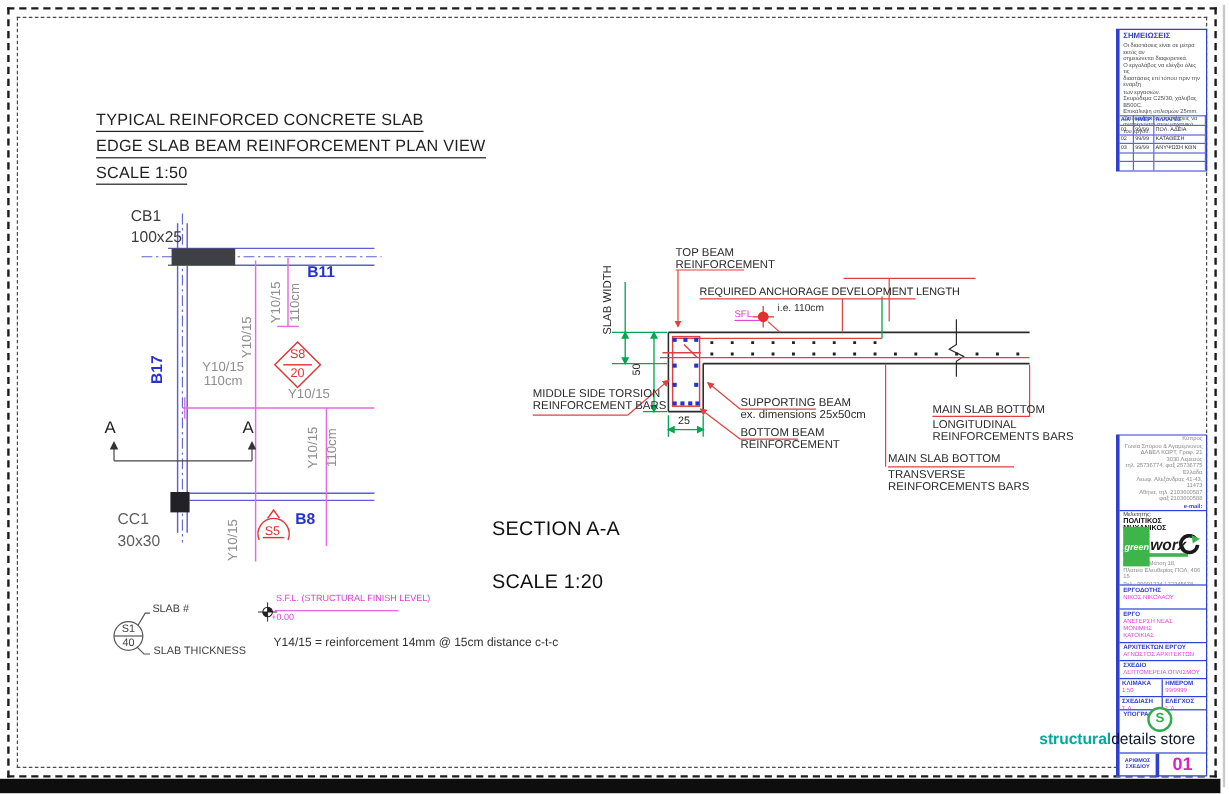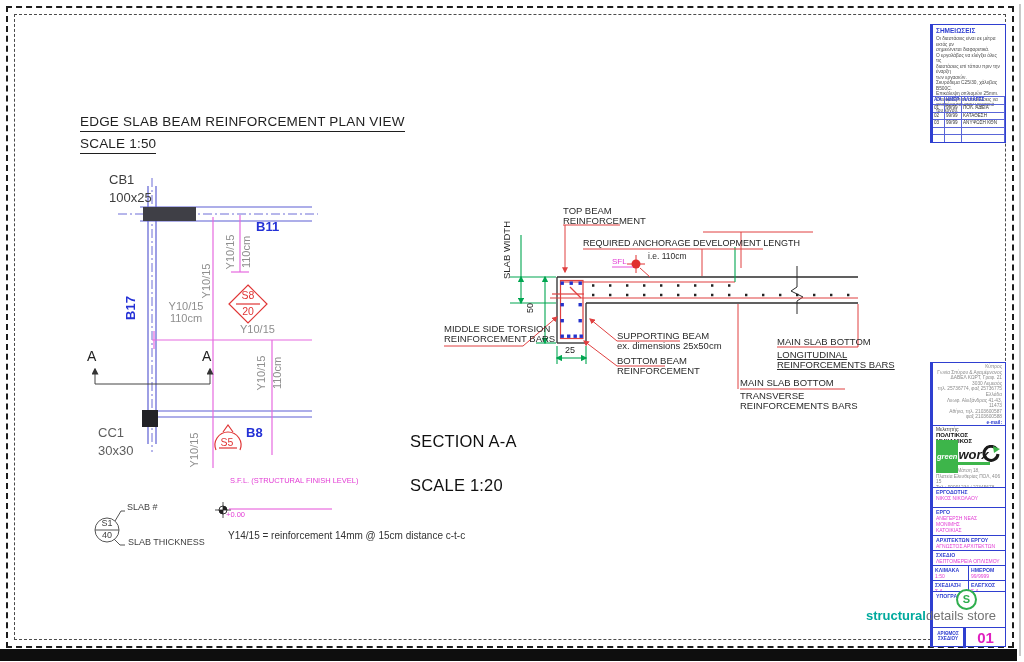--- a/index.html
+++ b/index.html
@@ -46,21 +46,21 @@
            font-size:4.6px;color:#333;padding-left:1px;overflow:hidden;line-height:6.4px;}
   .rev .hd{font-weight:bold;color:#2f3fd0;}
   .gr2{display:grid;grid-template-columns:1fr 1fr;position:absolute;left:0;right:0;top:0;bottom:0;}
   .gr2 .c{border-right:.8px solid #2f3fd0;border-bottom:.8px solid #2f3fd0;padding:1px 2px;box-sizing:border-box;}
   .logo-word{font-style:italic;font-weight:bold;line-height:9px;}
   .logo-word .g1{background:#3db54a;color:#fff;font-size:7.5px;padding:12px 1px;}
   .logo-word .g2{color:#1d1d1d;font-size:13px;}
   .logo-bar{width:54px;height:3px;background:#3db54a;margin-top:1px;}
   .brand-text{position:absolute;left:866px;top:608px;font-size:13px;white-space:pre;}
   .brand-text .b1{color:#00a99d;font-weight:bold;text-align:right;}
-  .brand-text .b2{color:#737373;}
+  .brand-text .b2{color:#0f172a;}
   .brand-s{position:absolute;left:956px;top:589px;width:17px;height:17px;border-radius:50%;
            border:2.5px solid #2fae4e;background:#fff;color:#2fae4e;font-weight:bold;font-size:11px;
            text-align:center;line-height:17px;}
   .num-box{display:flex;height:100%;}
   .num-lbl{width:30px;font-size:4.6px;font-weight:bold;color:#2f3fd0;text-align:center;
            line-height:5.4px;padding-top:3px;white-space:pre-line;}
   .num-div{width:3px;background:#2f3fd0;}
   .num-val{flex:1;text-align:center;font-size:15px;font-weight:bold;color:#e020c0;line-height:20px;}
 </style>
 </head>
@@ -200,20 +200,21 @@
     </g>
     <g>
       <circle cx="223" cy="510" r="4" fill="none" stroke="#222" stroke-width="0.9"></circle>
       <path d="M223,510 L223,506 A4,4 0 0 1 227,510 Z" fill="#222"></path>
       <path d="M223,510 L223,514 A4,4 0 0 1 219,510 Z" fill="#222"></path>
       <path d="M215,510 H231 M223,502 V518" stroke="#222" stroke-width="0.8"></path>
       <path d="M229,509 H332" stroke="#e23bd4" stroke-width="0.9"></path>
     </g>
   </svg>
 
+  <div class="t f14 undl" style="left:80px;top:93px;">TYPICAL REINFORCED CONCRETE SLAB</div>
   <div class="t f14 undl" style="left:80px;top:115px;">EDGE SLAB BEAM REINFORCEMENT PLAN VIEW</div>
   <div class="t f14 undl" style="left:80px;top:137px;">SCALE 1:50</div>
 
   <div class="t sec-title" style="left:410px;top:433px;">SECTION A-A</div>
   <div class="t sec-title" style="left:410px;top:477px;">SCALE 1:20</div>
 
   <div class="t cadb" style="left:92px;top:173px;">CB1</div>
   <div class="t cadb" style="left:92px;top:191px;">100x25</div>
   <div class="t bluelbl" style="left:256px;top:220px;">B11</div>
   <div class="t bluelbl rot" style="left:131px;top:308px;">B17</div>
@@ -247,31 +248,31 @@
   <div class="t mag" style="left:612px;top:258px;font-size:8px;">SFL</div>
   <div class="t dim rot" style="left:531px;top:308px;">50</div>
   <div class="t dim" style="left:565px;top:346px;">25</div>
   <div class="t s9 pre" style="left:444px;top:324px;">MIDDLE SIDE TORSION
 REINFORCEMENT BARS</div>
   <div class="t s9 pre" style="left:617px;top:331px;">SUPPORTING BEAM
 ex. dimensions 25x50cm</div>
   <div class="t s9 pre" style="left:617px;top:356px;">BOTTOM BEAM
 REINFORCEMENT</div>
   <div class="t s9" style="left:777px;top:337px;">MAIN SLAB BOTTOM</div>
-  <div class="t s9 pre" style="left:777px;top:350px;text-decoration:underline;">LONGITUDINAL
+  <div class="t s9 pre" style="left:777px;top:350px;">LONGITUDINAL
 REINFORCEMENTS BARS</div>
   <div class="t s9" style="left:740px;top:378px;">MAIN SLAB BOTTOM</div>
   <div class="t s9 pre" style="left:740px;top:391px;">TRANSVERSE
 REINFORCEMENTS BARS</div>
 
   <div class="t leg leg2 ctr" style="left:107px;top:524px;font-size:9px;">S1</div>
   <div class="t leg leg2 ctr" style="left:107px;top:536px;font-size:9px;">40</div>
   <div class="t leg" style="left:127px;top:503px;">SLAB #</div>
   <div class="t leg" style="left:128px;top:538px;">SLAB THICKNESS</div>
-  <div class="t mag leg2" style="left:230px;top:477px;">S.F.L. (STRUCTURAL FINISH LEVEL)</div>
+  <div class="t mag leg2" style="left:230px;top:495px;">S.F.L. (STRUCTURAL FINISH LEVEL)</div>
   <div class="t mag leg2" style="left:226px;top:511px;">+0.00</div>
   <div class="t ynote" style="left:228px;top:531px;">Y14/15 = reinforcement 14mm @ 15cm distance c-t-c</div>
 
   <div class="tbbox" style="left:930px;top:24px;width:76px;height:119px;">
     <div style="padding:2px 3px;">
       <div class="notes-h">ΣΗΜΕΙΩΣΕΙΣ</div>
       <div class="notes-t pre">Οι διαστάσεις είναι σε μέτρα εκτός αν
 σημειώνεται διαφορετικά.
 Ο εργολάβος να ελέγξει όλες τις
 διαστάσεις επί τόπου πριν την έναρξη

